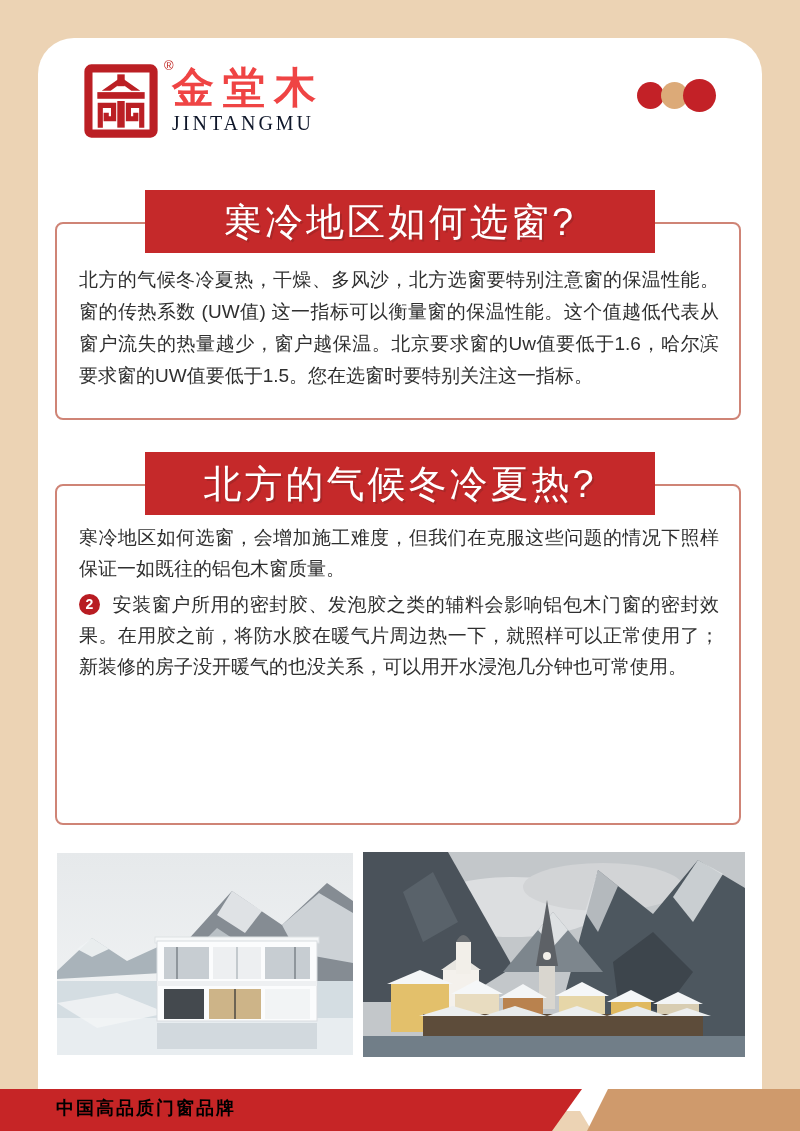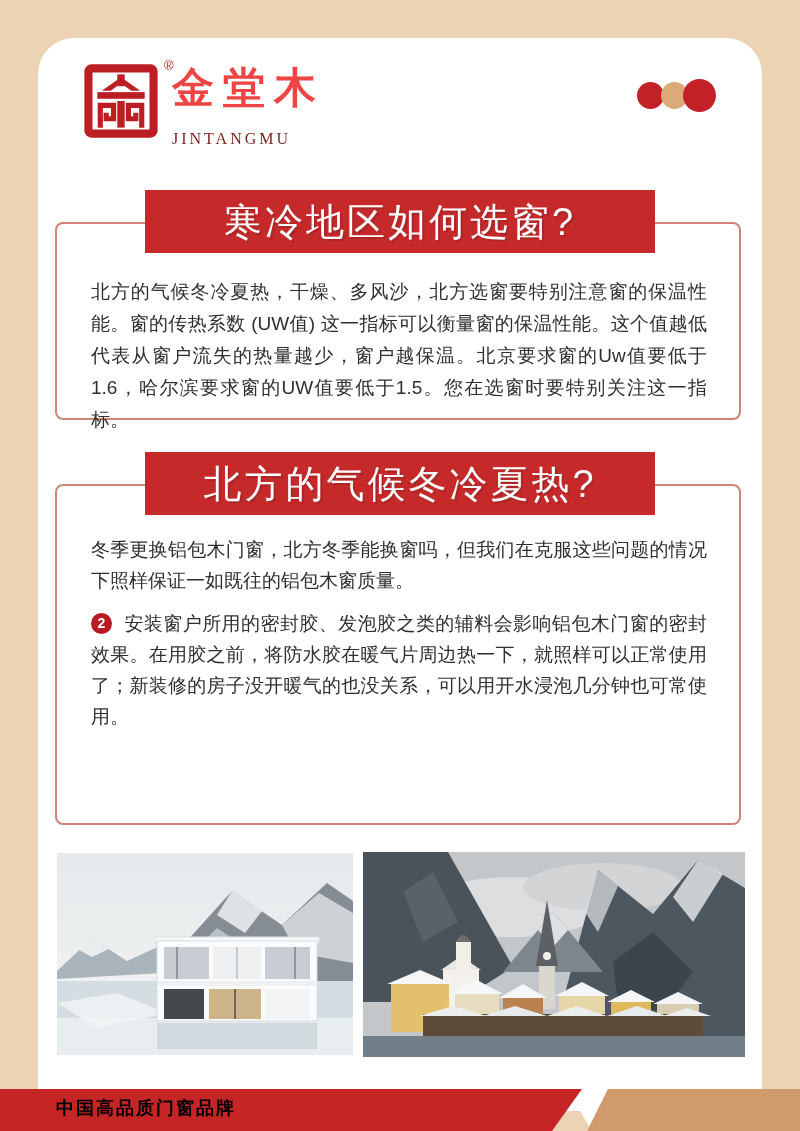--- a/index.html
+++ b/index.html
@@ -6,39 +6,39 @@
   .page{position:relative;width:800px;height:1131px;background:#ecd3b4;overflow:hidden;
         font-family:"Liberation Sans","DejaVu Sans",sans-serif;}
   .panel{position:absolute;left:38px;top:38px;width:724px;height:1049px;background:#ffffff;
          border-radius:36px 36px 0 0;}
 
   
   .logo-wrap{position:absolute;left:46px;top:26px;display:flex;align-items:flex-start;}
   .seal{width:74px;height:74px;display:block;}
   .logo-text{margin-left:14px;position:relative;}
   .logo-cn{font-size:42px;font-weight:bold;color:#ef4444;letter-spacing:9px;line-height:48px;}
-  .logo-en{font-family:"Liberation Serif","DejaVu Serif",serif;font-size:16px;color:#7f1d1d;
-           letter-spacing:3px;margin-top:18px;}
+  .logo-en{font-family:"Liberation Serif","DejaVu Serif",serif;font-size:20px;color:#0f172a;
+           letter-spacing:3px;margin-top:0;}
   .logo-reg{position:absolute;left:-8px;top:-6px;font-size:13px;color:#c0231f;}
   .dot{position:absolute;border-radius:50%;}
   .dot-a{left:599px;top:44px;width:27px;height:27px;background:#c32127;}
   .dot-b{left:623px;top:44px;width:27px;height:27px;background:#dcaa78;}
   .dot-c{left:645px;top:41px;width:33px;height:33px;background:#c32127;}
 
   
   .banner{position:absolute;left:107px;width:510px;height:63px;background:#c5292a;z-index:3;
           color:#ffffff;font-size:38px;font-weight:normal;text-align:center;line-height:64px;
           letter-spacing:3px;text-shadow:2px 2px 0 rgba(90,30,30,0.25);}
   .banner1{top:152px;}
   .banner2{top:414px;}
   .box{position:absolute;left:17px;width:686px;border:2px solid #cf8476;border-radius:8px;
        z-index:2;background:#fff;box-sizing:border-box;}
   .box1{top:184px;height:198px;padding:40px 20px 0 22px;}
   .box2{top:446px;height:341px;padding:36px 20px 0 22px;}
-  .body-text{font-size:19px;line-height:32px;color:#2f2f2f;margin:12px;text-align:justify;}
+  .body-text{font-size:19px;line-height:32px;color:#2f2f2f;margin:0;text-align:justify;}
   .box2 .body-text{line-height:31px;}
   .item{margin-top:5px;}
   .num-badge{display:inline-block;width:21px;height:21px;border-radius:50%;background:#b81c22;
              color:#fff;font-size:14px;font-weight:bold;line-height:21px;text-align:center;
              margin-right:12px;vertical-align:2px;}
 
   
   .photo{position:absolute;display:block;}
   .photo-left{left:19px;top:815px;width:296px;height:202px;}
   .photo-right{left:325px;top:814px;width:382px;height:205px;}
@@ -78,21 +78,21 @@
     <span class="dot dot-b"></span>
     <span class="dot dot-c"></span>
 
     <div class="banner banner1">寒冷地区如何选窗?</div>
     <div class="box box1">
       <p class="body-text">北方的气候冬冷夏热，干燥、多风沙，北方选窗要特别注意窗的保温性能。窗的传热系数 (UW值) 这一指标可以衡量窗的保温性能。这个值越低代表从窗户流失的热量越少，窗户越保温。北京要求窗的Uw值要低于1.6，哈尔滨要求窗的UW值要低于1.5。您在选窗时要特别关注这一指标。</p>
     </div>
 
     <div class="banner banner2">北方的气候冬冷夏热?</div>
     <div class="box box2">
-      <p class="body-text">冬季更换铝包木门窗，北方冬季能换窗吗，但我们在克服这些问题的情况下照样保证一如既往的铝包木窗质量。</p>
+      <p class="body-text">寒冷地区如何选窗，会增加施工难度，但我们在克服这些问题的情况下照样保证一如既往的铝包木窗质量。</p>
       <p class="body-text item">
         <span class="num-badge">2</span><span>安装窗户所用的密封胶、发泡胶之类的辅料会影响铝包木门窗的密封效果。在用胶之前，将防水胶在暖气片周边热一下，就照样可以正常使用了；新装修的房子没开暖气的也没关系，可以用开水浸泡几分钟也可常使用。</span>
       </p>
     </div>
 
     <svg class="photo photo-left" viewBox="0 0 296 202" role="img" aria-label="frozen-lake-modern-house-photo">
       <defs>
         <linearGradient id="skyL" x1="0" y1="0" x2="0" y2="1">
           <stop offset="0" stop-color="#e6e9eb"></stop>
             <stop offset="1" stop-color="#f3f5f6"></stop>

